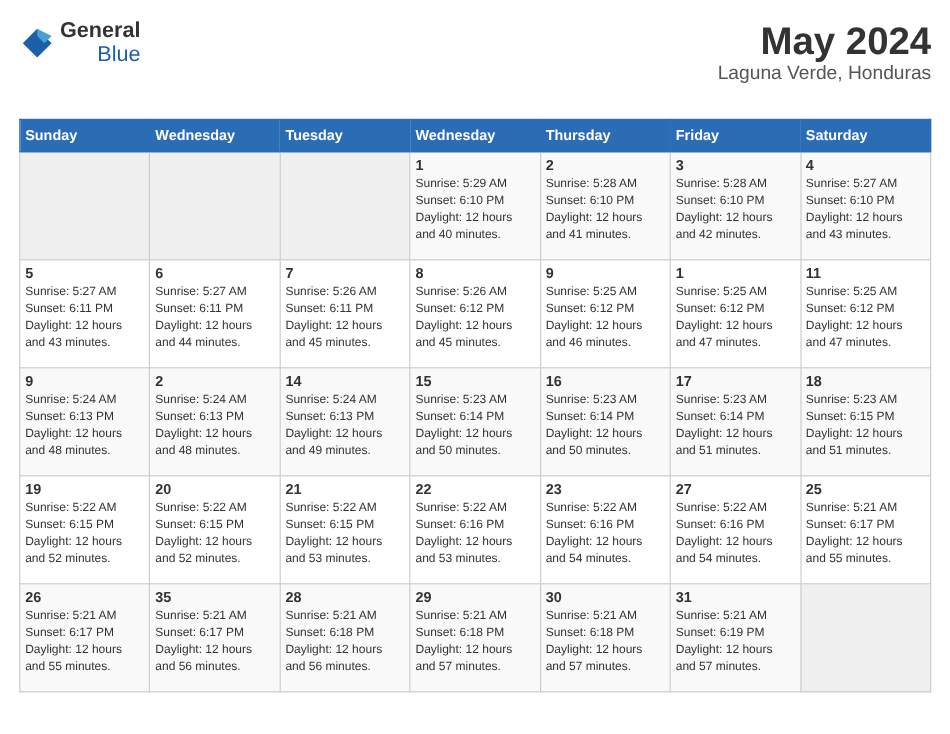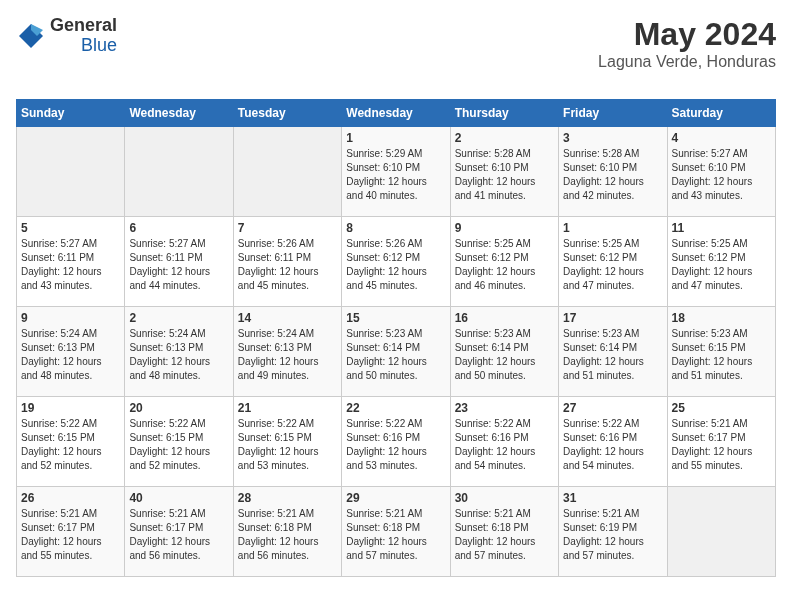--- a/index.html
+++ b/index.html
@@ -319,21 +319,21 @@
       </tr>
       <tr>
         <td>
           <span class="day-num">26</span>
           <div class="day-info" style="white-space: pre-line;">Sunrise: 5:21 AM
 Sunset: 6:17 PM
 Daylight: 12 hours
 and 55 minutes.</div>
         </td>
         <td>
-          <span class="day-num">40</span>
+          <span class="day-num">35</span>
           <div class="day-info" style="white-space: pre-line;">Sunrise: 5:21 AM
 Sunset: 6:17 PM
 Daylight: 12 hours
 and 56 minutes.</div>
         </td>
         <td>
           <span class="day-num">28</span>
           <div class="day-info" style="white-space: pre-line;">Sunrise: 5:21 AM
 Sunset: 6:18 PM
 Daylight: 12 hours

